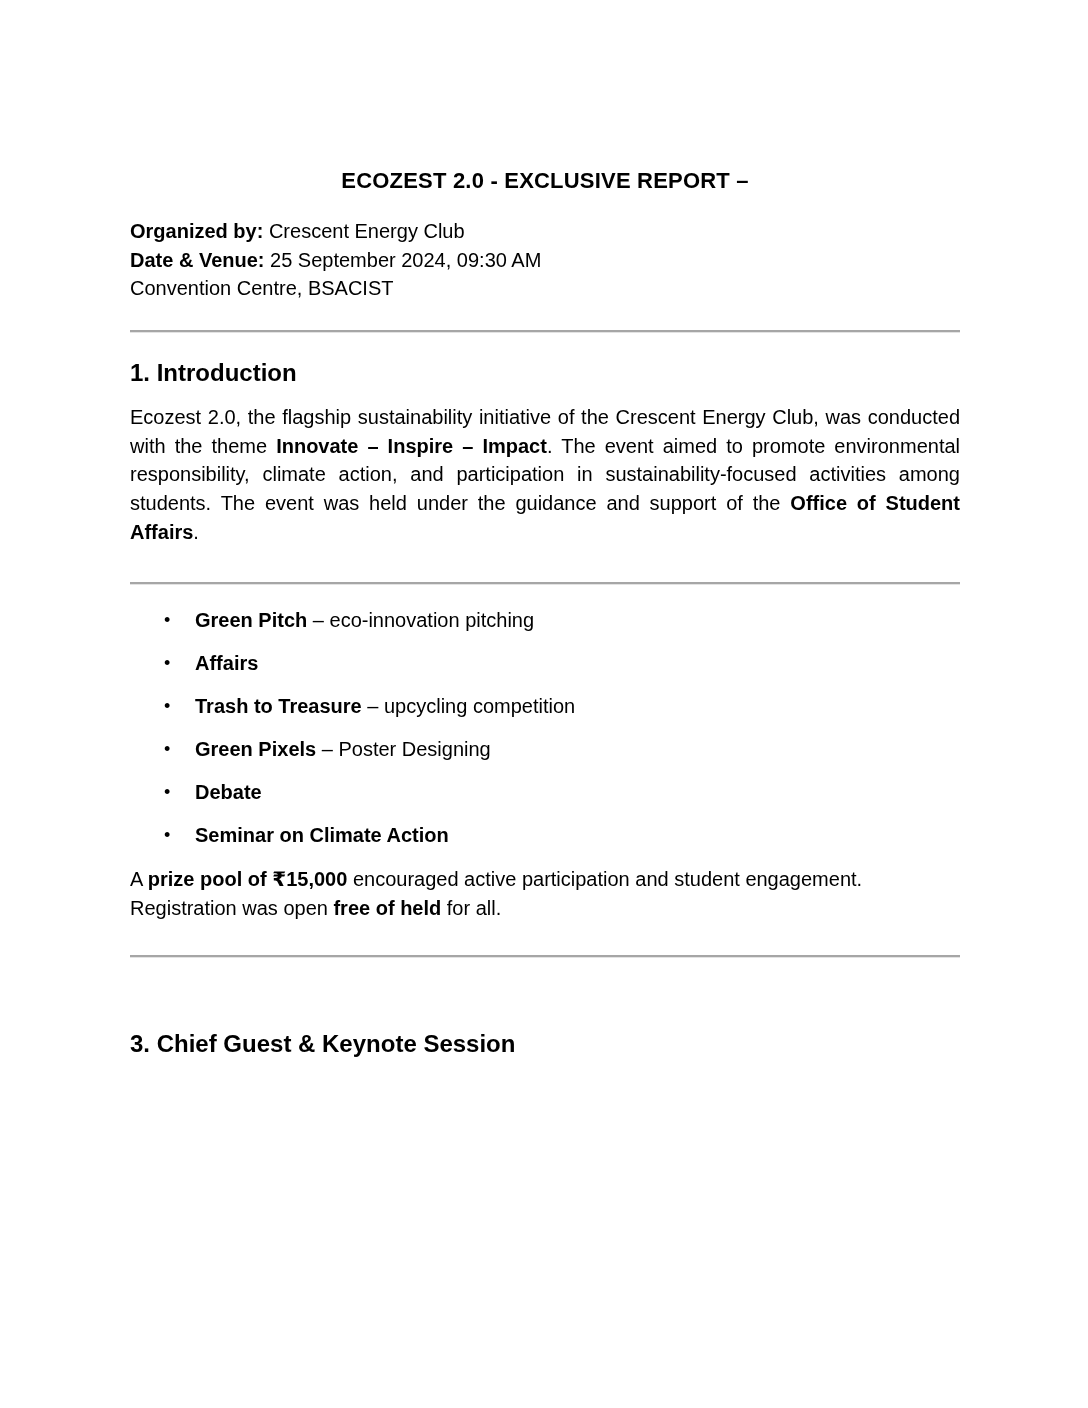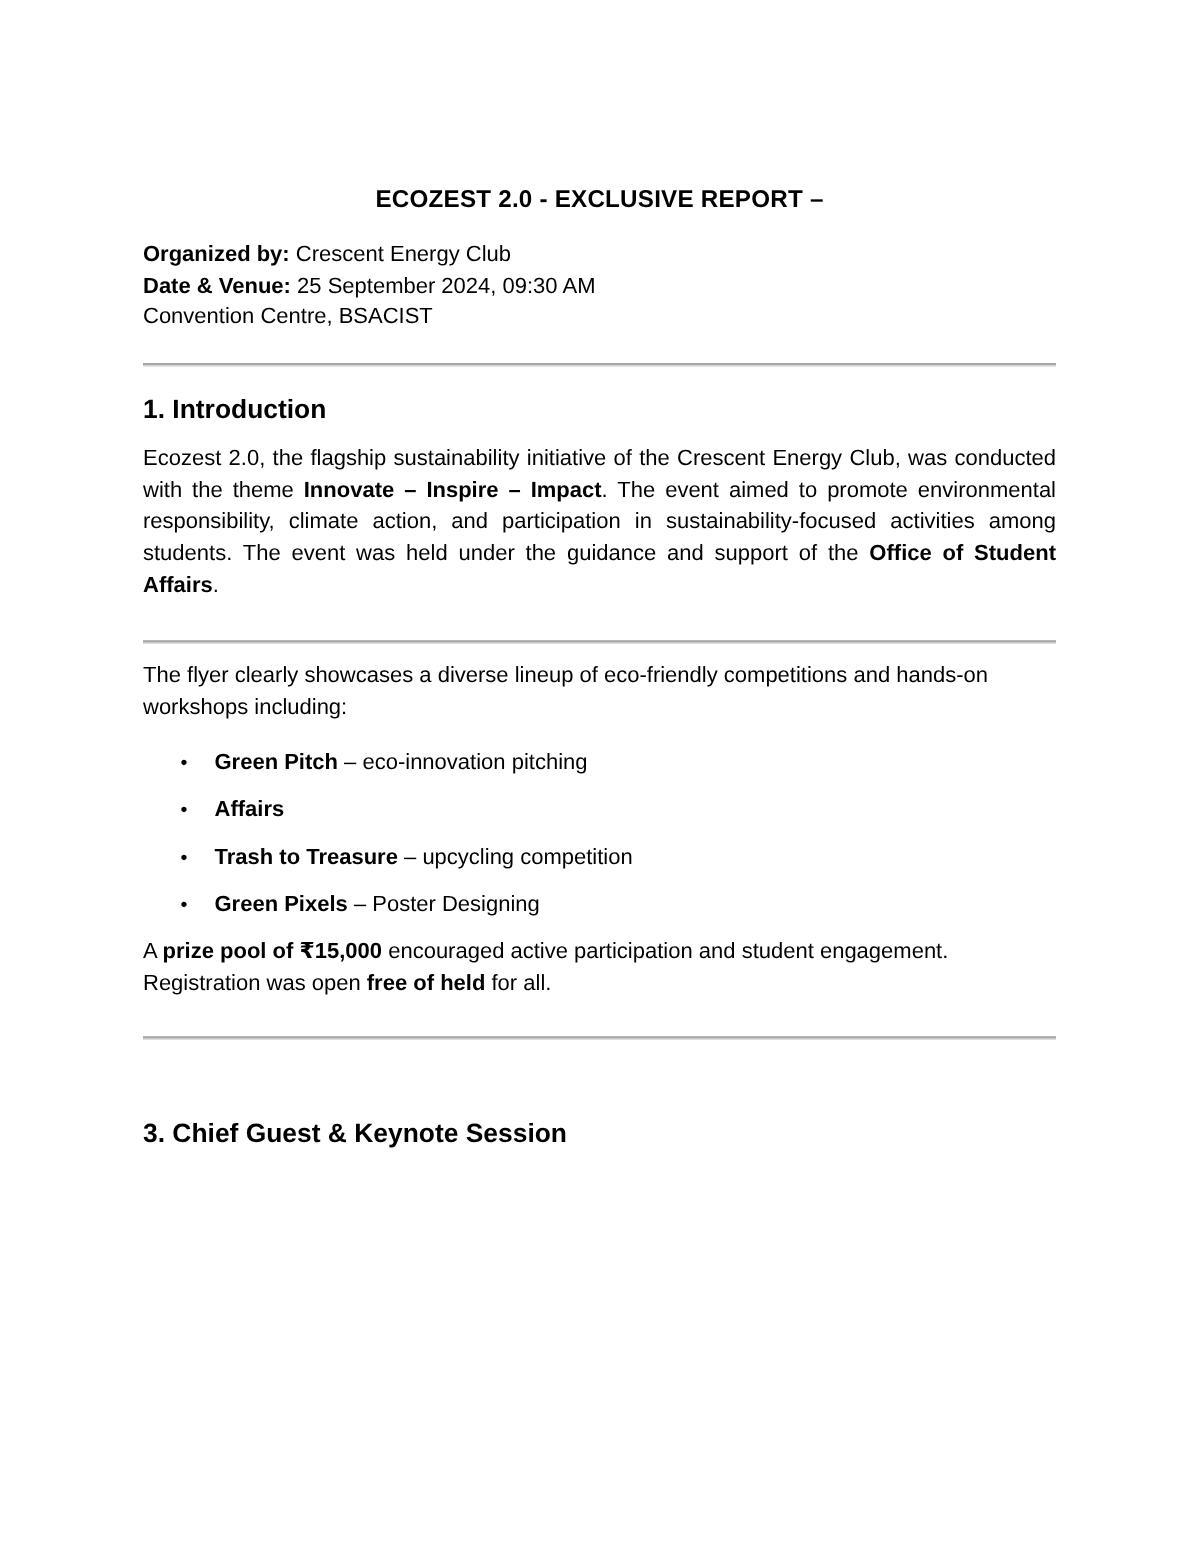--- a/index.html
+++ b/index.html
@@ -94,27 +94,28 @@
 
   <hr class="divider divider-1">
 
   <h2 class="section-heading">1. Introduction</h2>
 
   <p class="body-para justified"><span>Ecozest 2.0, the flagship sustainability initiative of the Crescent Energy Club, was conducted with the theme </span><strong>Innovate – Inspire – Impact</strong><span>. The event aimed to promote environmental responsibility, climate action, and participation in sustainability-focused activities among students. The event was held under the guidance and support of the </span><strong>Office of Student Affairs</strong><span>.</span></p>
 
   <hr class="divider divider-2">
 
 
-  <p class="body-para">The flyer clearly showcases a diverse lineup of eco-friendly competitions and hands-on workshops including:</p>
 
   <ul class="bullet-list">
     <li><strong>Green Pitch</strong><span> – eco-innovation pitching</span></li>
     <li><strong>Affairs</strong><span></span></li>
     <li><strong>Trash to Treasure</strong><span> – upcycling competition</span></li>
     <li><strong>Green Pixels</strong><span> – Poster Designing</span></li>
+    <li><strong>Debate</strong><span></span></li>
+    <li><strong>Seminar on Climate Action</strong><span></span></li>
   </ul>
 
   <p class="body-para"><span>A </span><strong>prize pool of ₹15,000</strong><span> encouraged active participation and student engagement. Registration was open </span><strong>free of held</strong><span> for all.</span></p>
 
   <hr class="divider divider-3">
 
   <h2 class="section-heading section-heading-3">3. Chief Guest &amp; Keynote Session</h2>
 
 </div>
 

